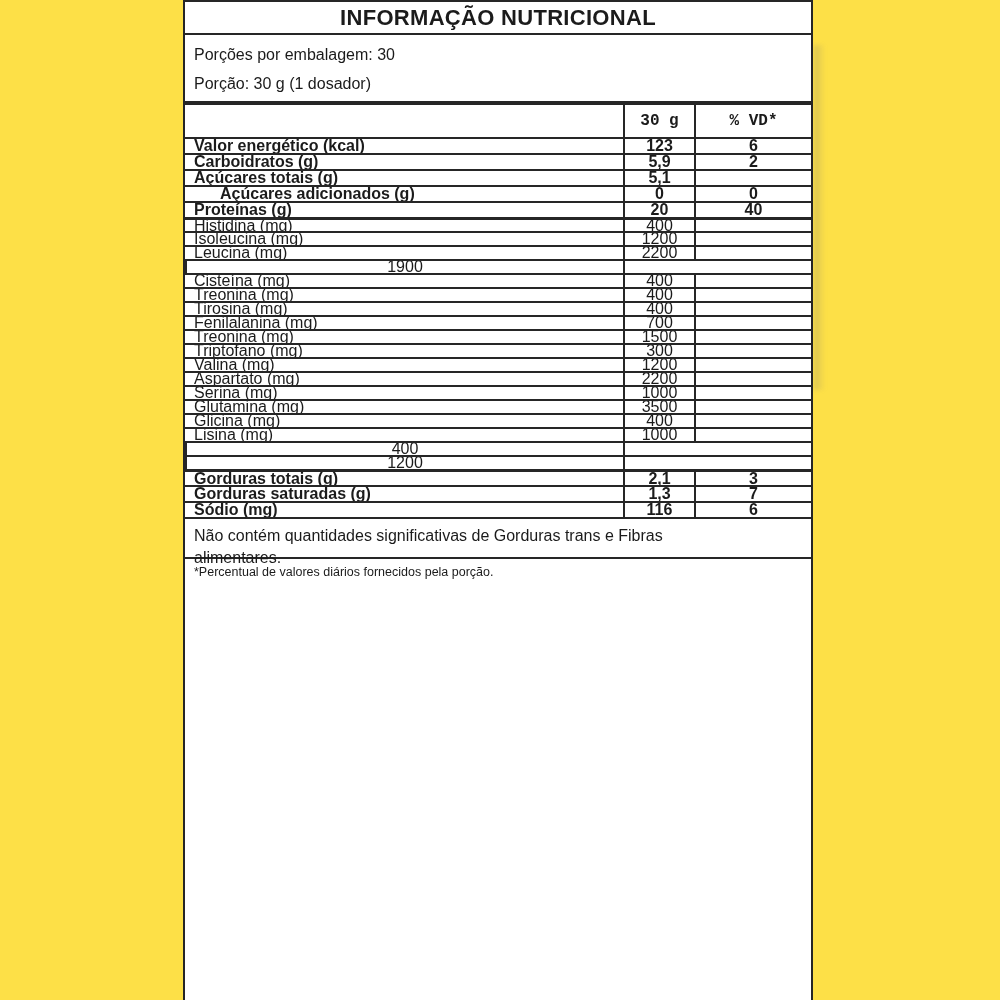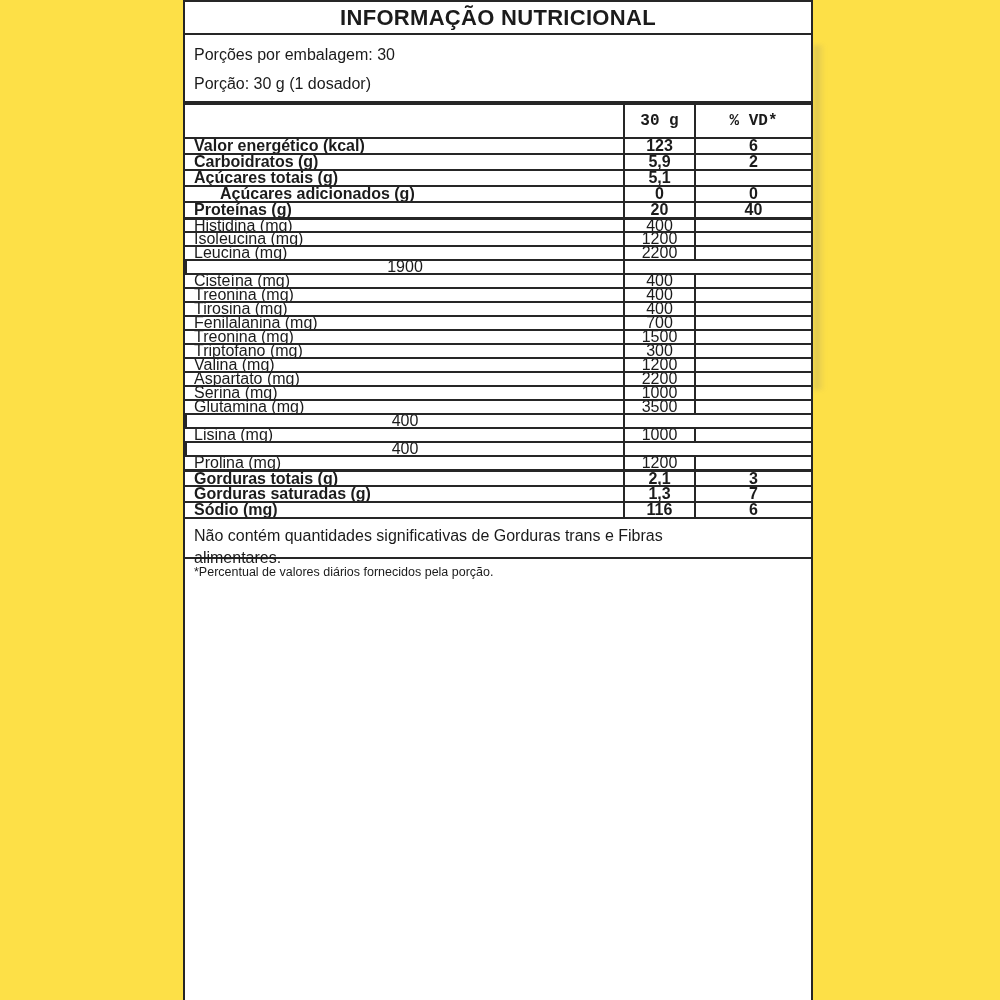--- a/index.html
+++ b/index.html
@@ -209,37 +209,37 @@
       <div class="cell num"></div>
     </div>
 
     <div class="row amino indent1">
       <div class="cell label">Glutamina (mg)</div>
       <div class="cell num">3500</div>
       <div class="cell num"></div>
     </div>
 
     <div class="row amino indent1">
+      <div class="cell label">Glicina (mg)</div>
       <div class="cell num">400</div>
       <div class="cell num"></div>
     </div>
 
     <div class="row amino indent1">
       <div class="cell label">Lisina (mg)</div>
       <div class="cell num">1000</div>
       <div class="cell num"></div>
     </div>
 
     <div class="row amino indent1">
       <div class="cell num">400</div>
       <div class="cell num"></div>
     </div>
 
     <div class="row amino indent1">
-      <div class="cell label">Prolina (mg)</div>
       <div class="cell num">1200</div>
       <div class="cell num"></div>
     </div>
 
     <div class="row main sep3">
       <div class="cell label">Gorduras totais (g)</div>
       <div class="cell num">2,1</div>
       <div class="cell num">3</div>
     </div>
 

